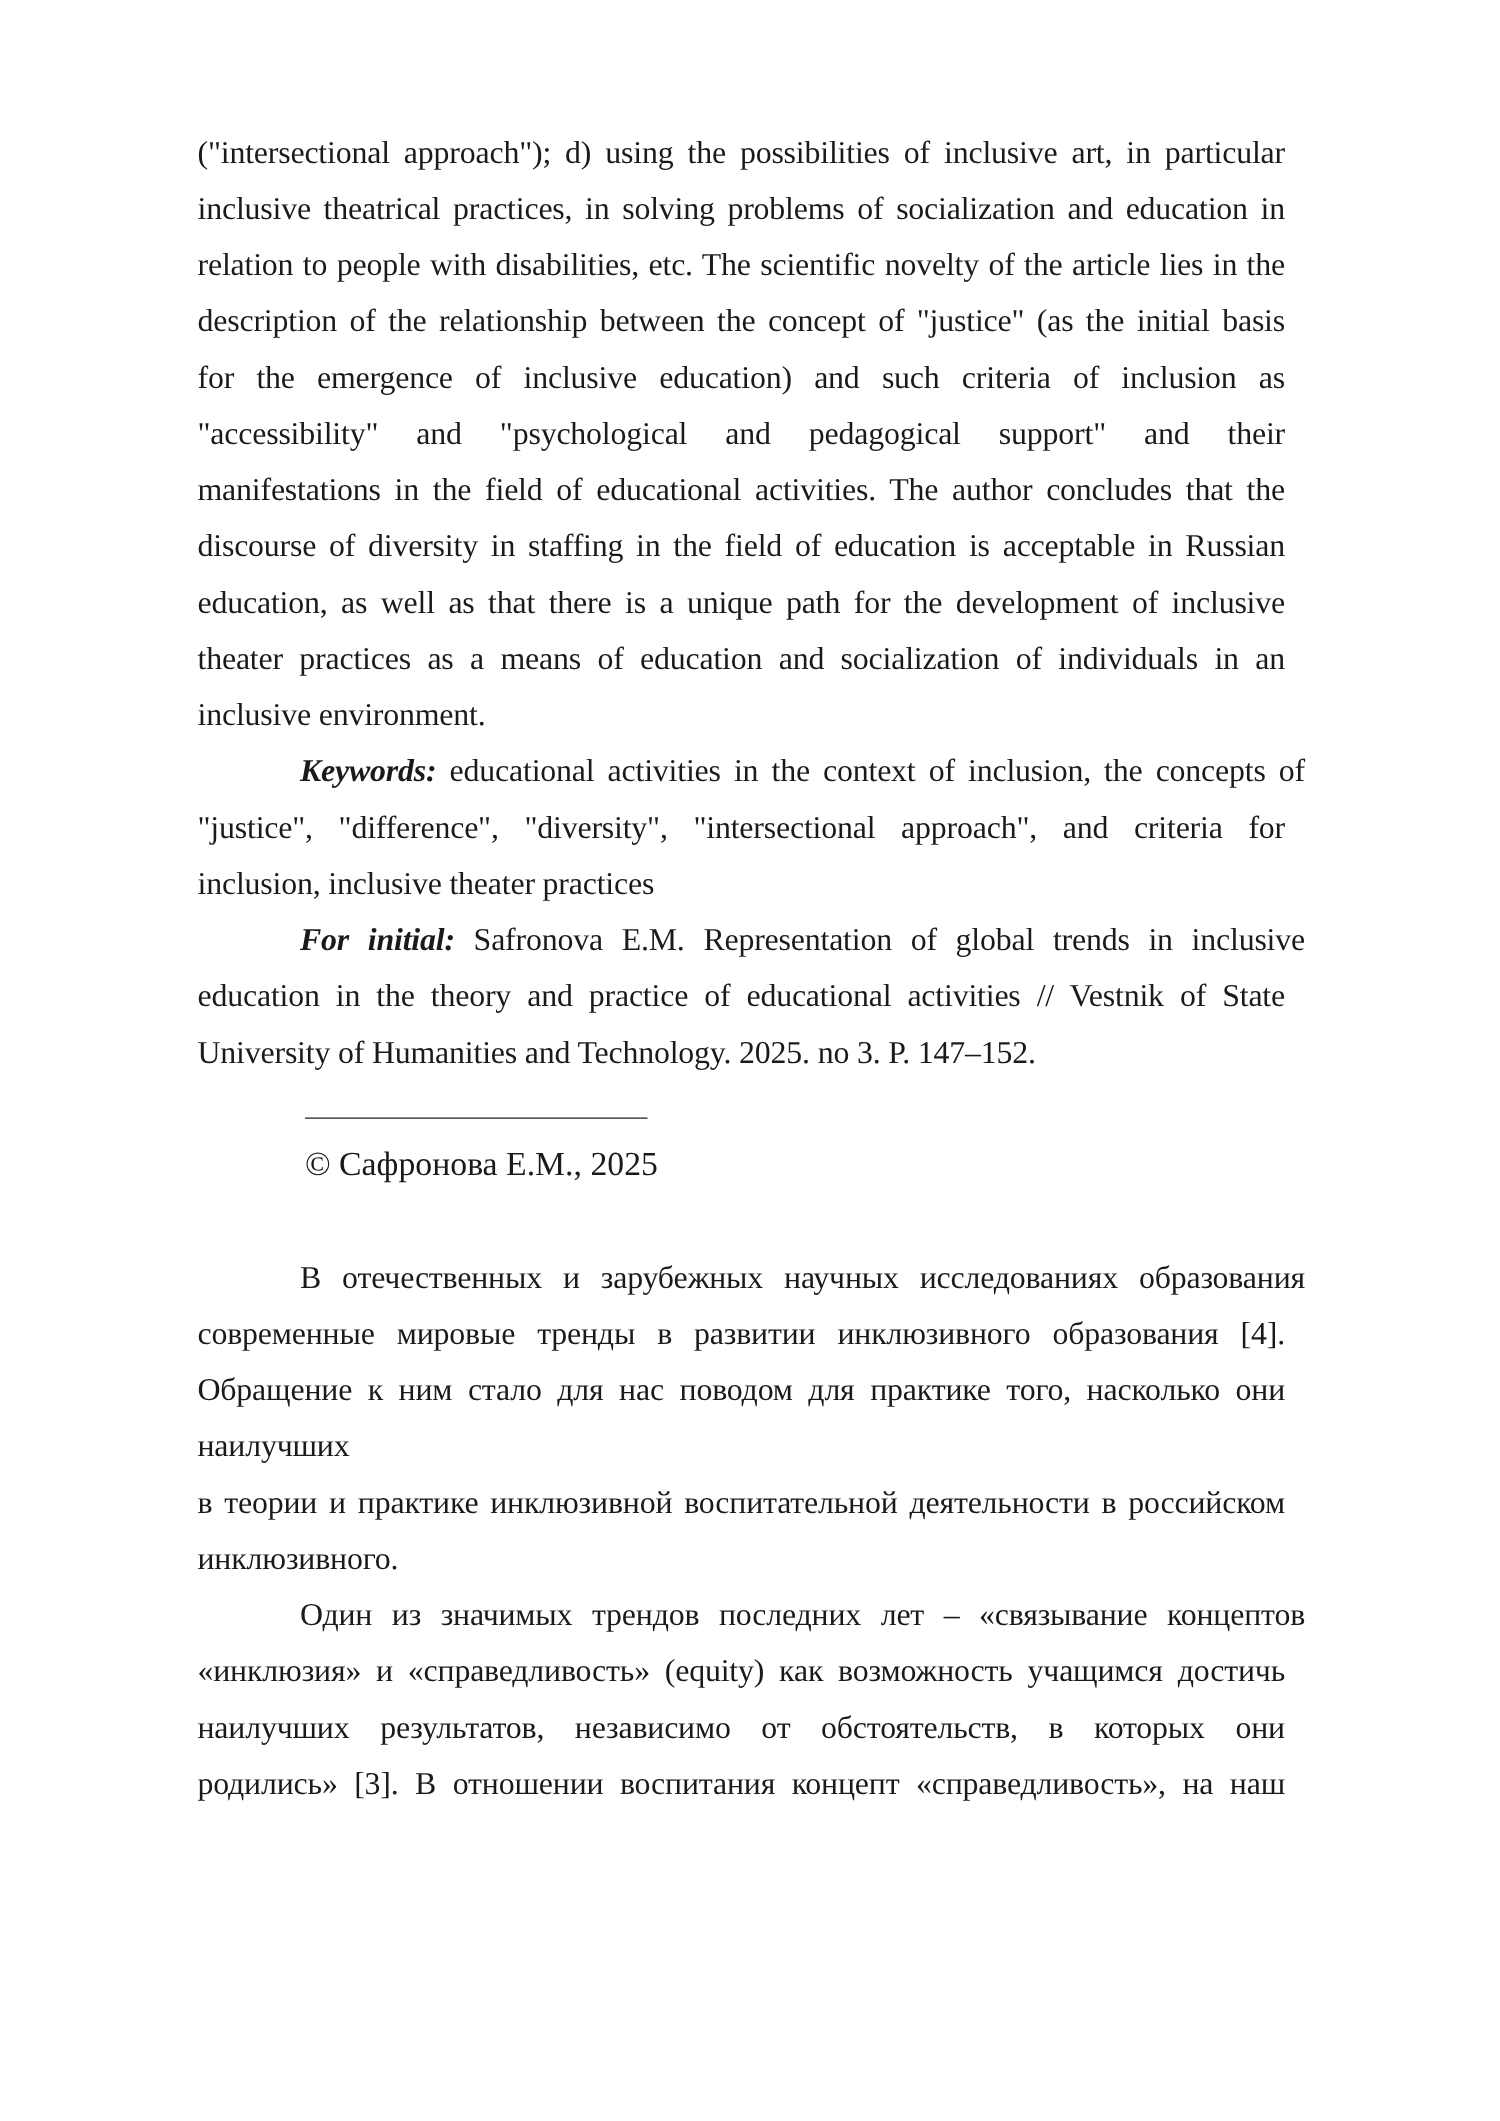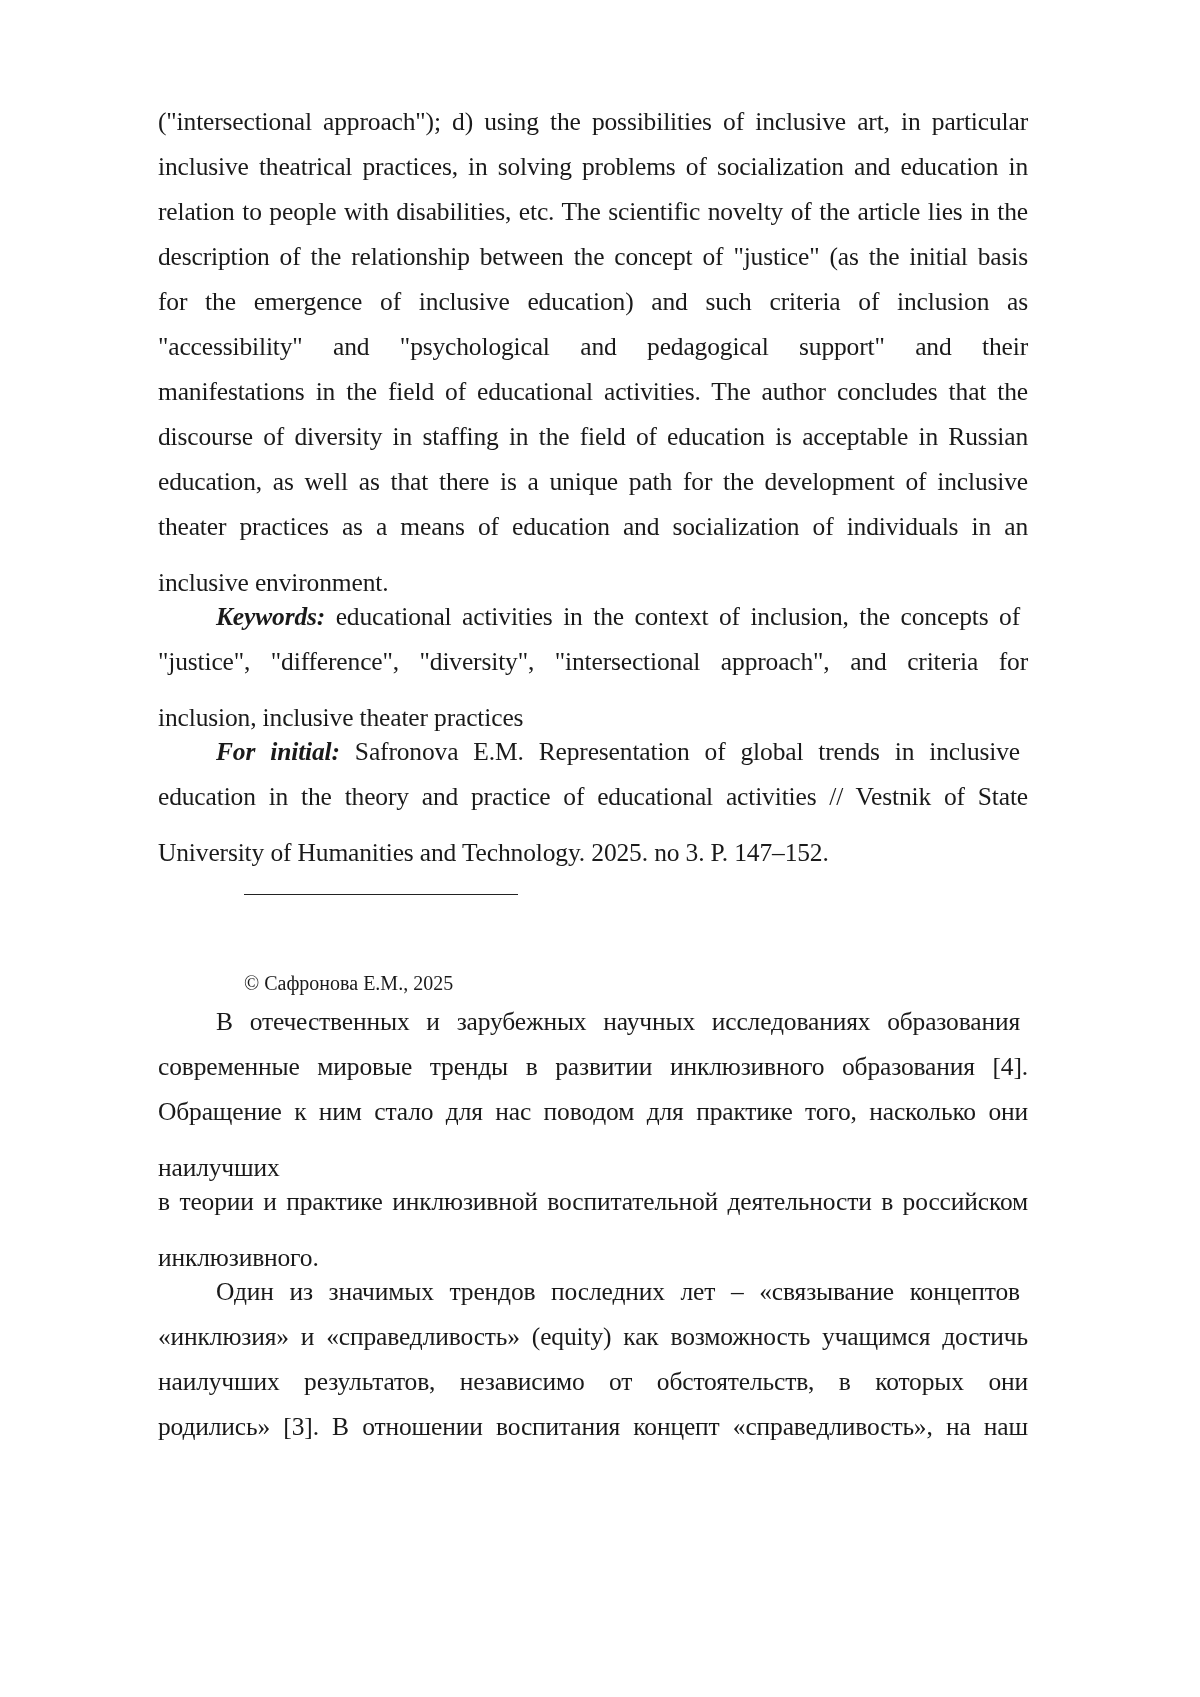--- a/index.html
+++ b/index.html
@@ -8,29 +8,29 @@
     position: absolute; left: 0; top: 0; width: 1200px; height: 1697px; background: #fff;
     font-family: "Liberation Serif", "DejaVu Serif", serif;
     color: #1a1a1a;
   }
   .line {
     position: absolute; left: 158px; width: 870px;
     font-size: 25.5px; line-height: 30px; height: 30px;
     white-space: nowrap; text-align: justify; text-align-last: justify;
     letter-spacing: -0.15px;
   }
-  .line.last { text-align-last: left; margin-top: 11px; }
-  .line.indent { left: 216px; width: 804px; }
+  .line.last { text-align-last: left; }
+  .line.indent { left: 240px; width: 804px; }
   .bi { font-weight: bold; font-style: italic; }
   .rule {
     position: absolute; left: 244px; top: 894px; width: 274px; height: 0;
     border-top: 1.5px solid #222;
   }
   .copyright {
-    position: absolute; left: 244px; top: 968px; font-size: 20px; line-height: 30px;
+    position: absolute; left: 244px; top: 916px; font-size: 27px; line-height: 30px;
     white-space: nowrap;
   }
 </style>
 </head>
 <body>
 
 <div class="page">
 
   <div>
     <div class="line" style="top:107px">("intersectional approach"); d) using the possibilities of inclusive art, in particular</div>

